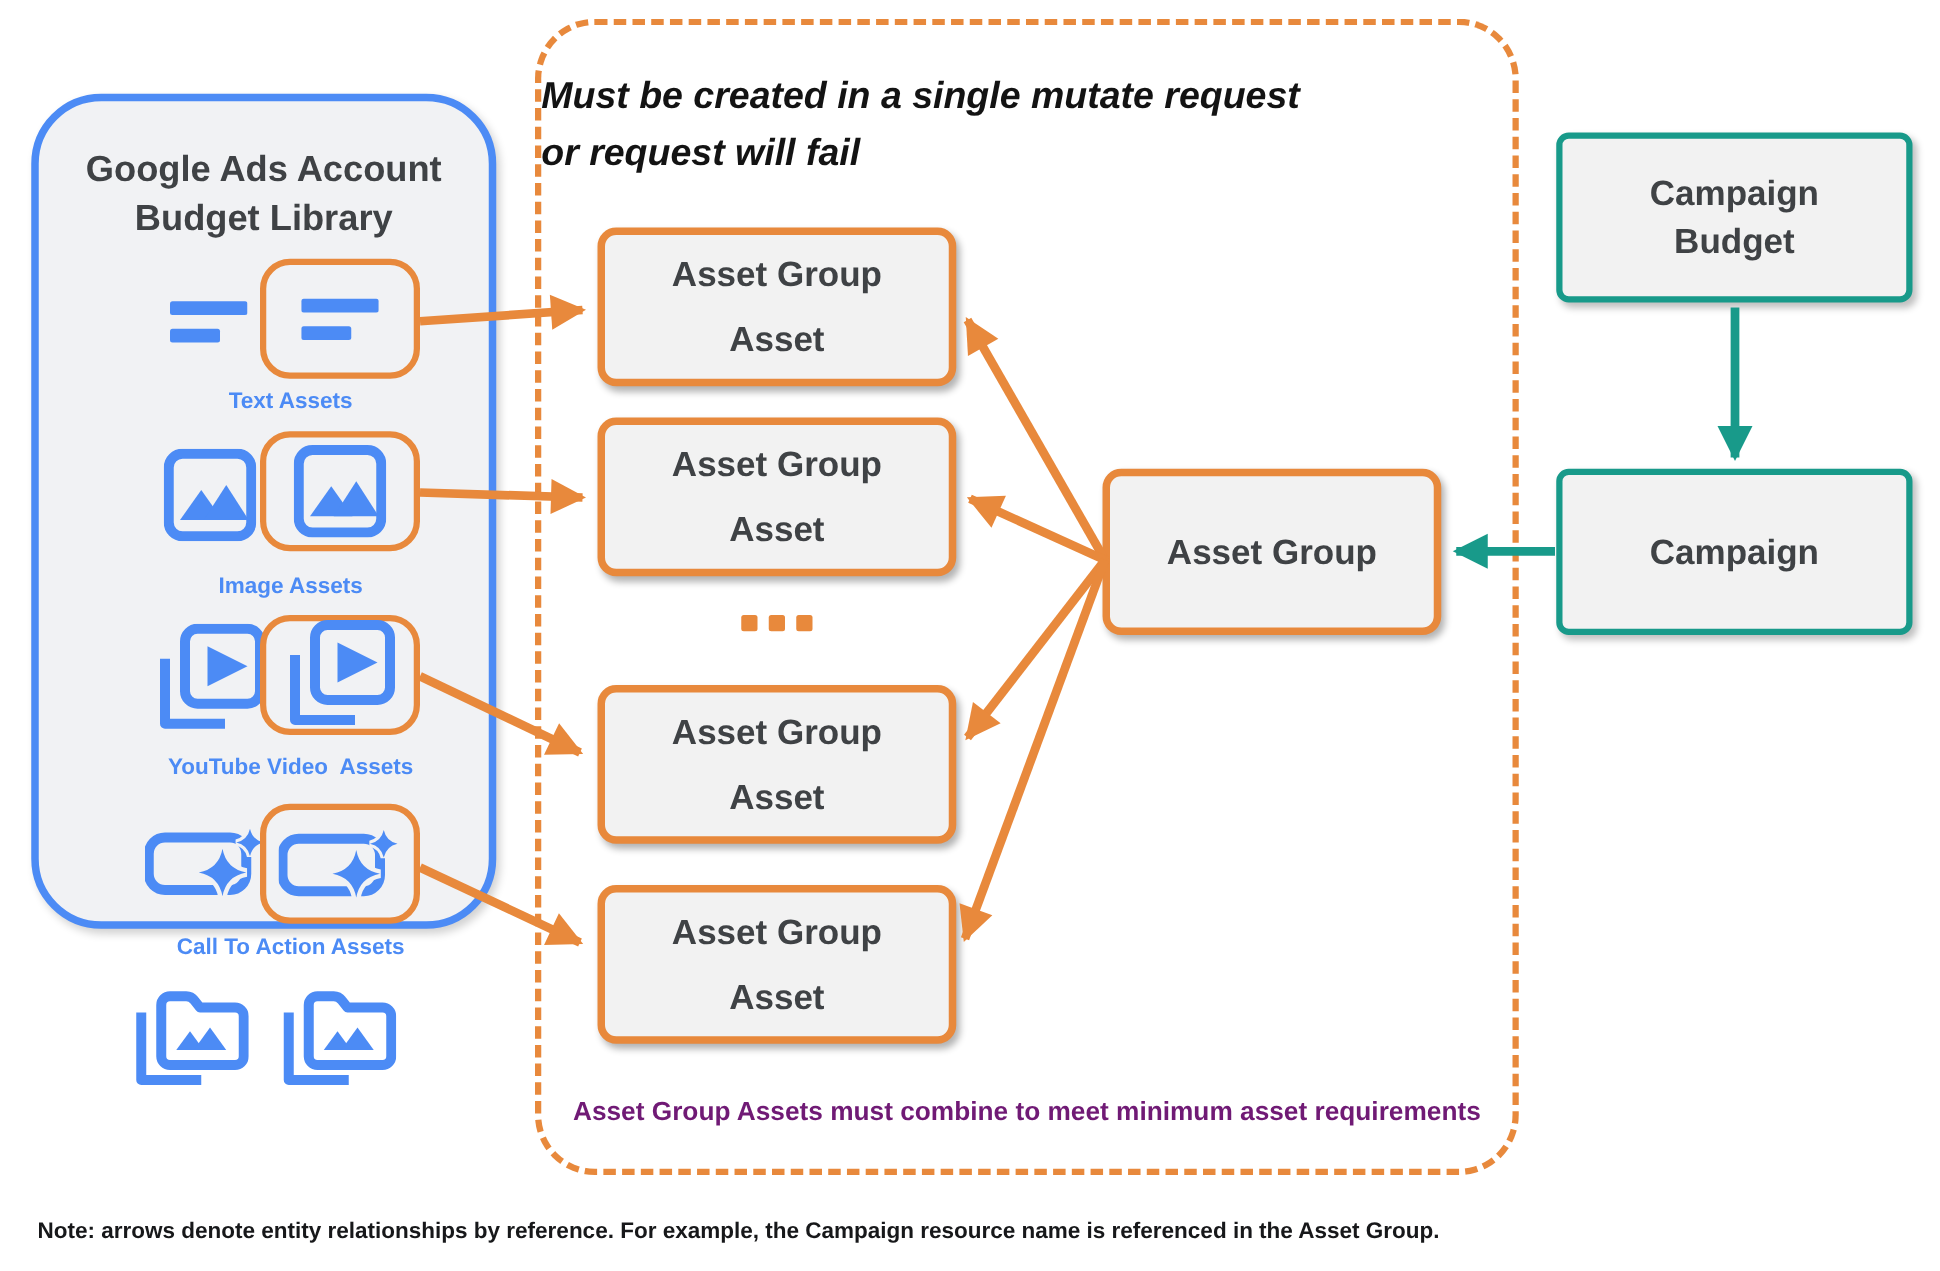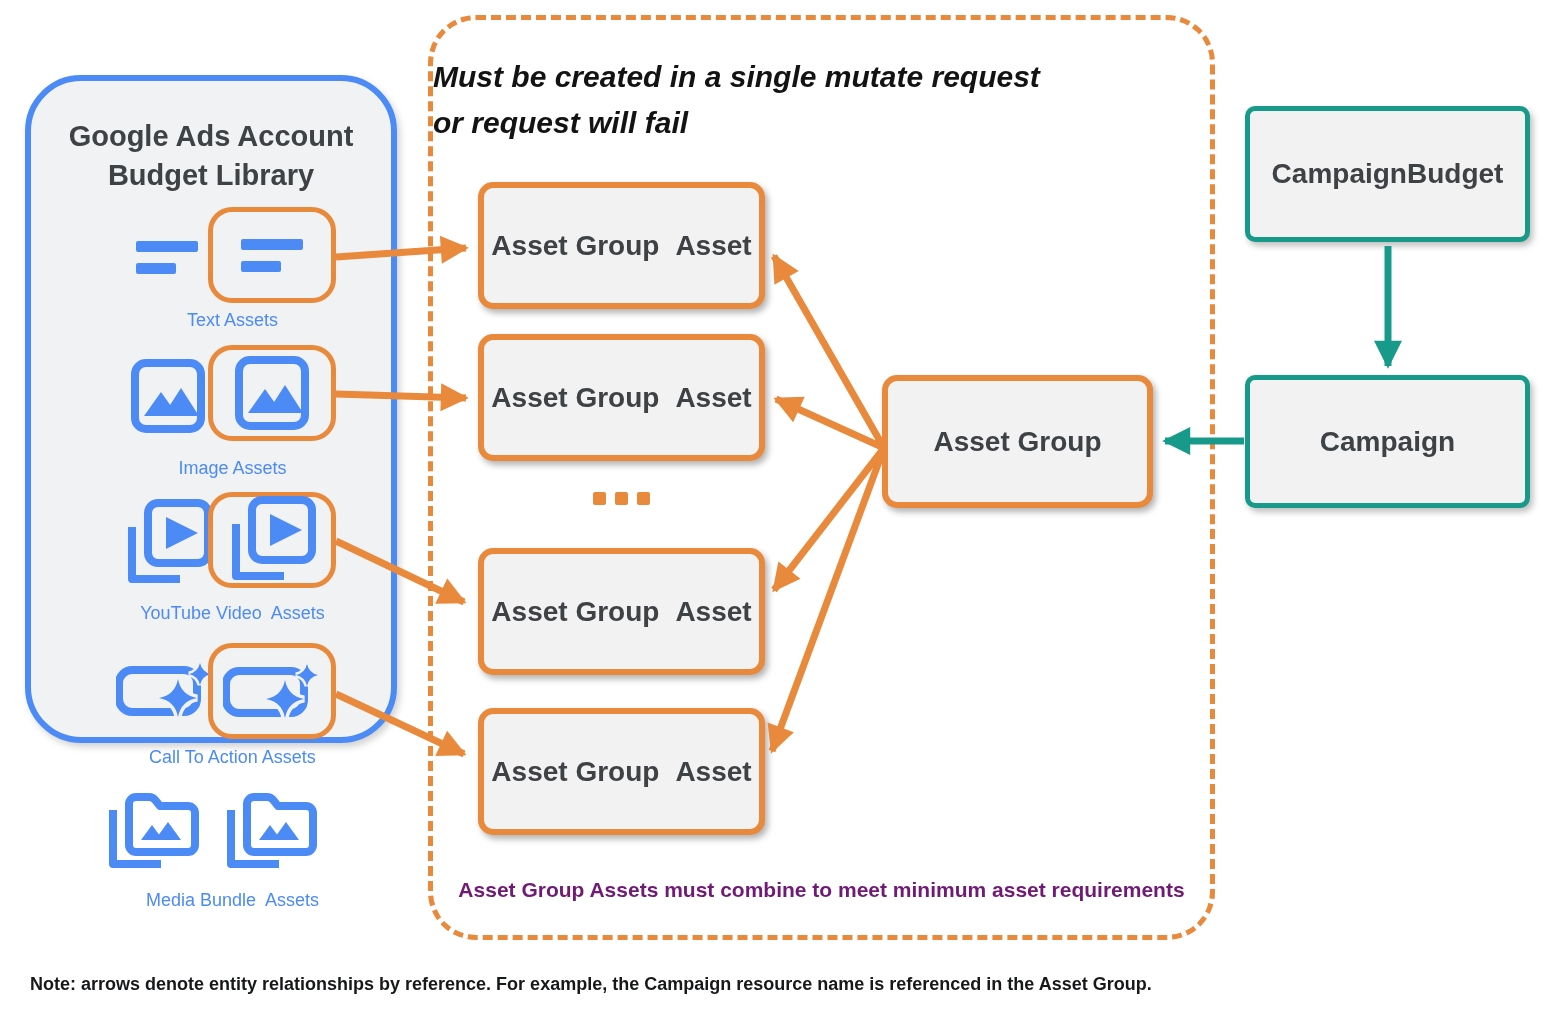--- a/index.html
+++ b/index.html
@@ -18,35 +18,35 @@
     font-size:29px;font-weight:bold;color:#3F4245;line-height:39px;
   }
   .ring{
     position:absolute;left:177px;width:128px;height:96px;box-sizing:border-box;
     border:5px solid #E8893C;border-radius:24px;
     display:flex;align-items:center;justify-content:center;
   }
   .plain-icon{position:absolute;display:block;}
   .lib-label{
     position:absolute;left:0;right:0;text-align:center;color:#4C8BF5;
-    font-weight:normal;font-size:18px;white-space:pre;margin-left:43px;
+    font-weight:bold;font-size:18px;white-space:pre;margin-left:43px;
   }
   
   .mutate-panel{
     position:absolute;left:428px;top:15px;width:787px;height:925px;
     box-sizing:border-box;background:#ffffff;border:5px dashed #E8893C;
     border-radius:48px;
   }
   .mutate-title{
     position:absolute;top:34px;left:0;right:0;text-align:left;
     font-size:30px;font-weight:bold;font-style:italic;color:#131313;line-height:46px;
   }
   .node{
     position:absolute;box-sizing:border-box;background:#F2F2F2;
-    display:flex;flex-direction:row;align-items:center;justify-content:center;
+    display:flex;flex-direction:column;align-items:center;justify-content:center;
     font-weight:bold;color:#3F4245;font-size:28px;line-height:36px;text-align:center;
   }
   .node.orange{border:6px solid #E8893C;border-radius:15px;box-shadow:3px 4px 6px rgba(0,0,0,.30);gap:16px;}
   .node.teal{border:5px solid #189A8A;border-radius:10px;box-shadow:3px 4px 6px rgba(0,0,0,.25);}
   .aga{left:45px;width:287px;height:127px;}
   .dots{
     position:absolute;left:45px;width:287px;top:471px;height:14px;
     display:flex;justify-content:center;align-items:center;gap:9px;
   }
   .dot{width:13px;height:13px;background:#E8893C;border-radius:2px;display:block;}
@@ -144,21 +144,20 @@
         </svg>
     </div>
     <div class="lib-label" style="top:666px">Call To Action Assets</div>
 
     <svg class="plain-icon" style="left:74px;top:703px" width="94" height="88">
         <use href="#sym-media"></use>
       </svg>
     <svg class="plain-icon" style="left:192px;top:703px" width="94" height="88">
         <use href="#sym-media"></use>
       </svg>
-    <div class="lib-label" style="top:809px">Media Bundle  Assets</div>
   </div>
 
   <div class="mutate-panel">
     <div class="mutate-title">
       <div>Must be created in a single mutate request</div>
       <div>or request will fail</div>
     </div>
 
     <div class="node orange aga" style="top:162px">
       <span>Asset Group</span>

